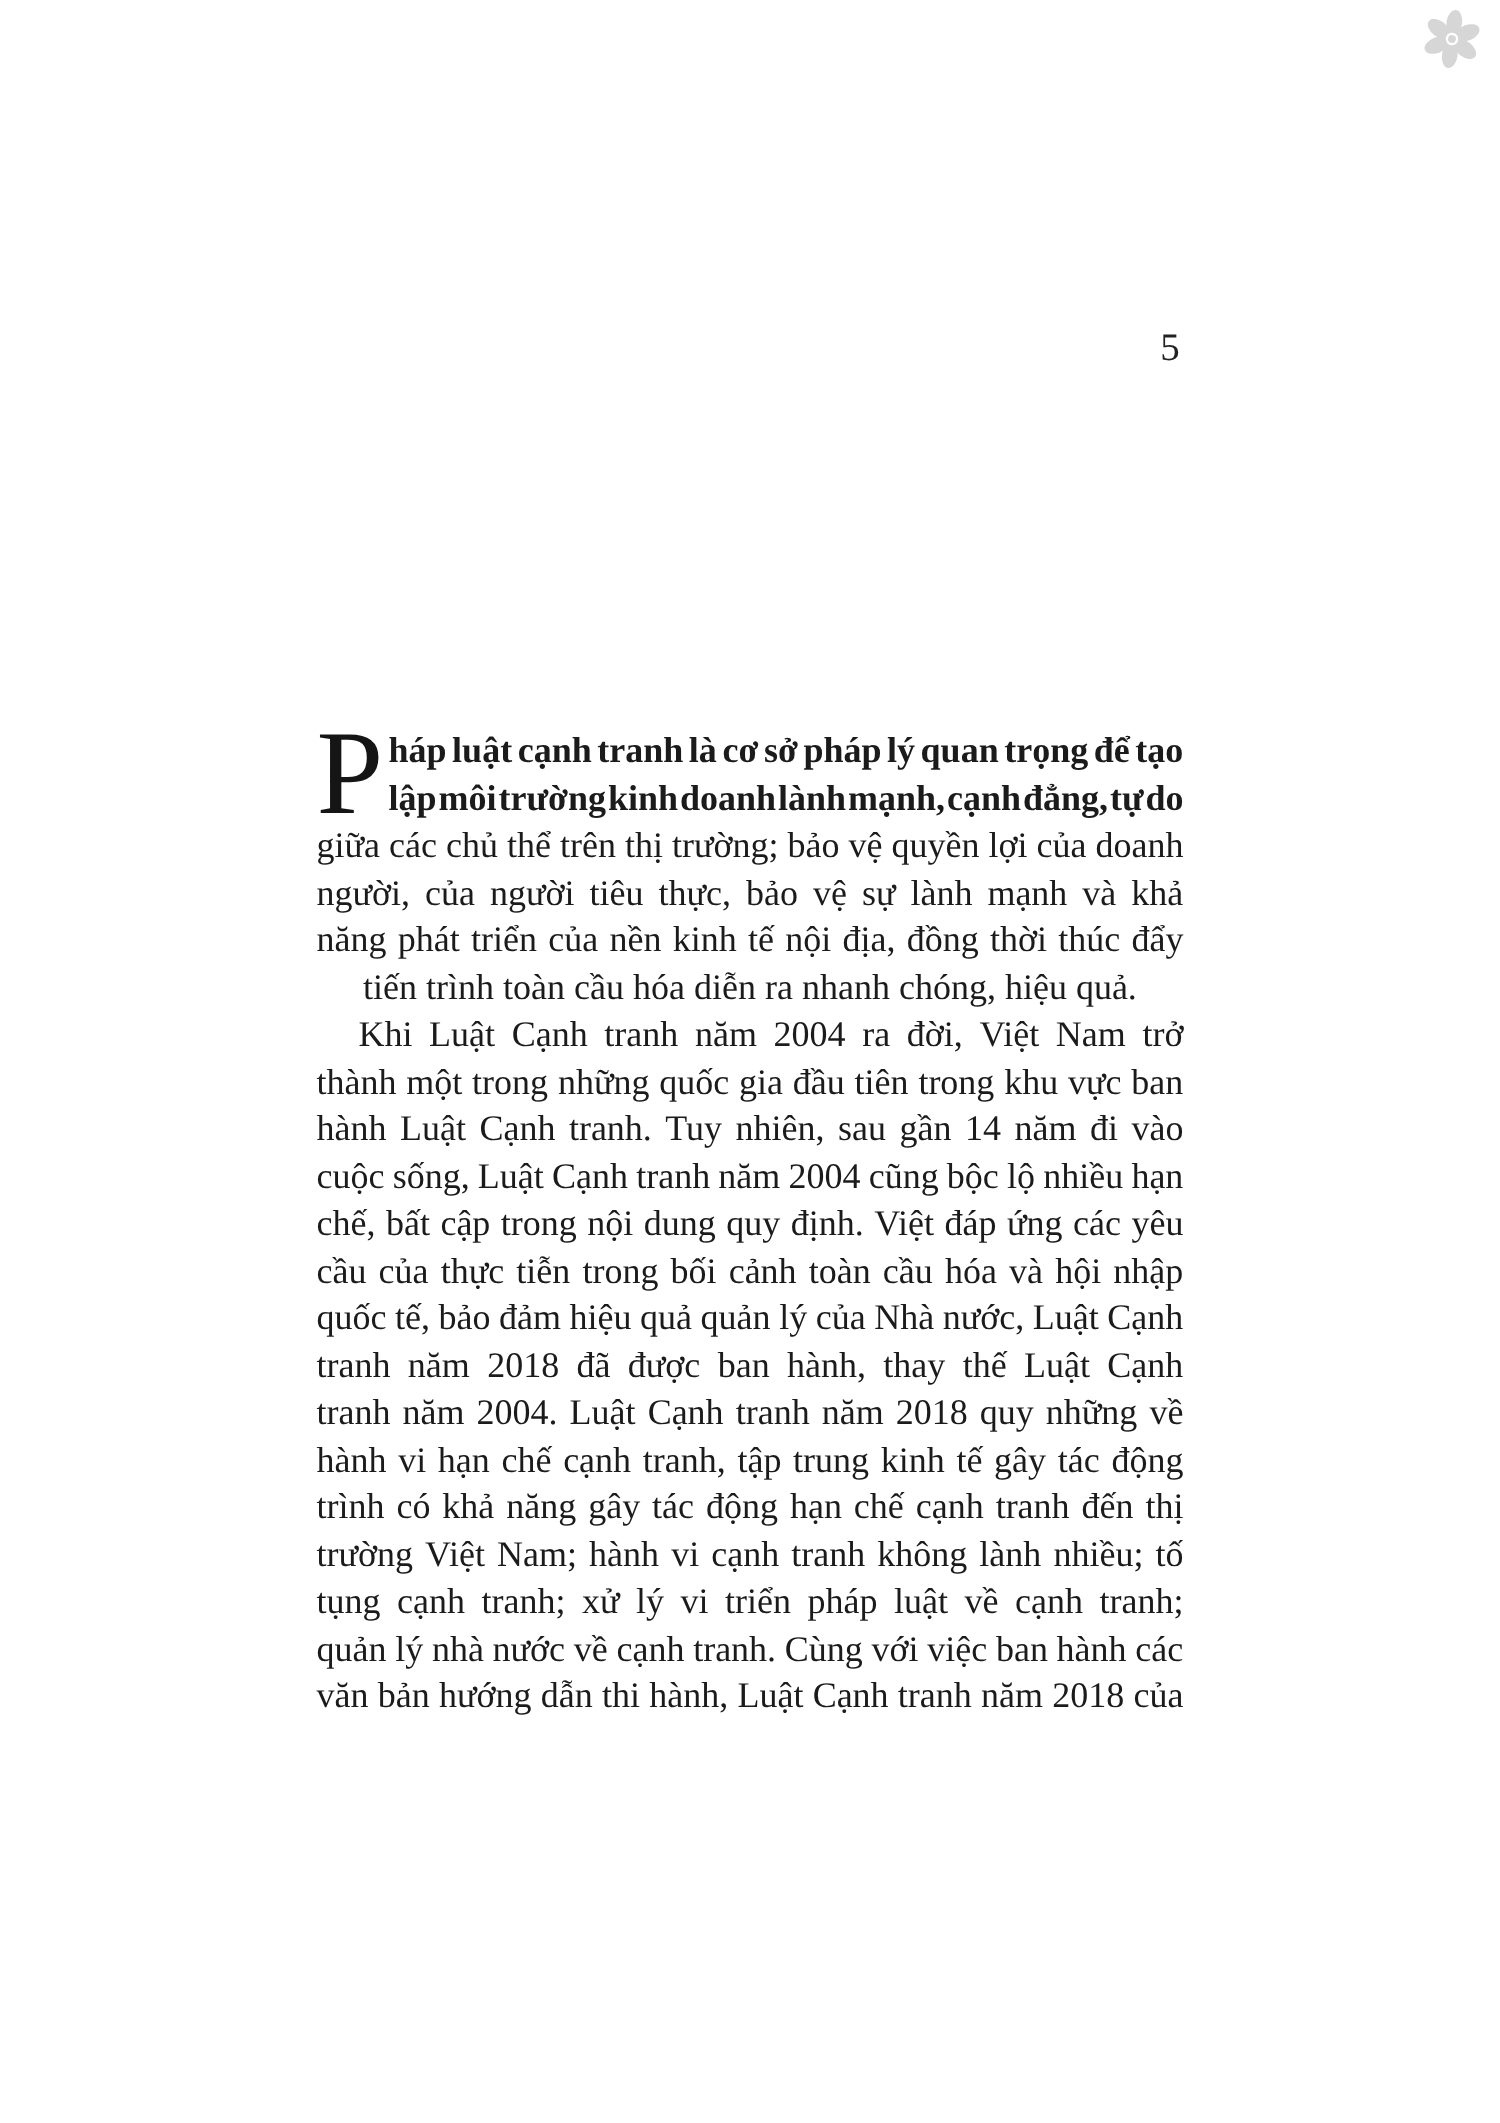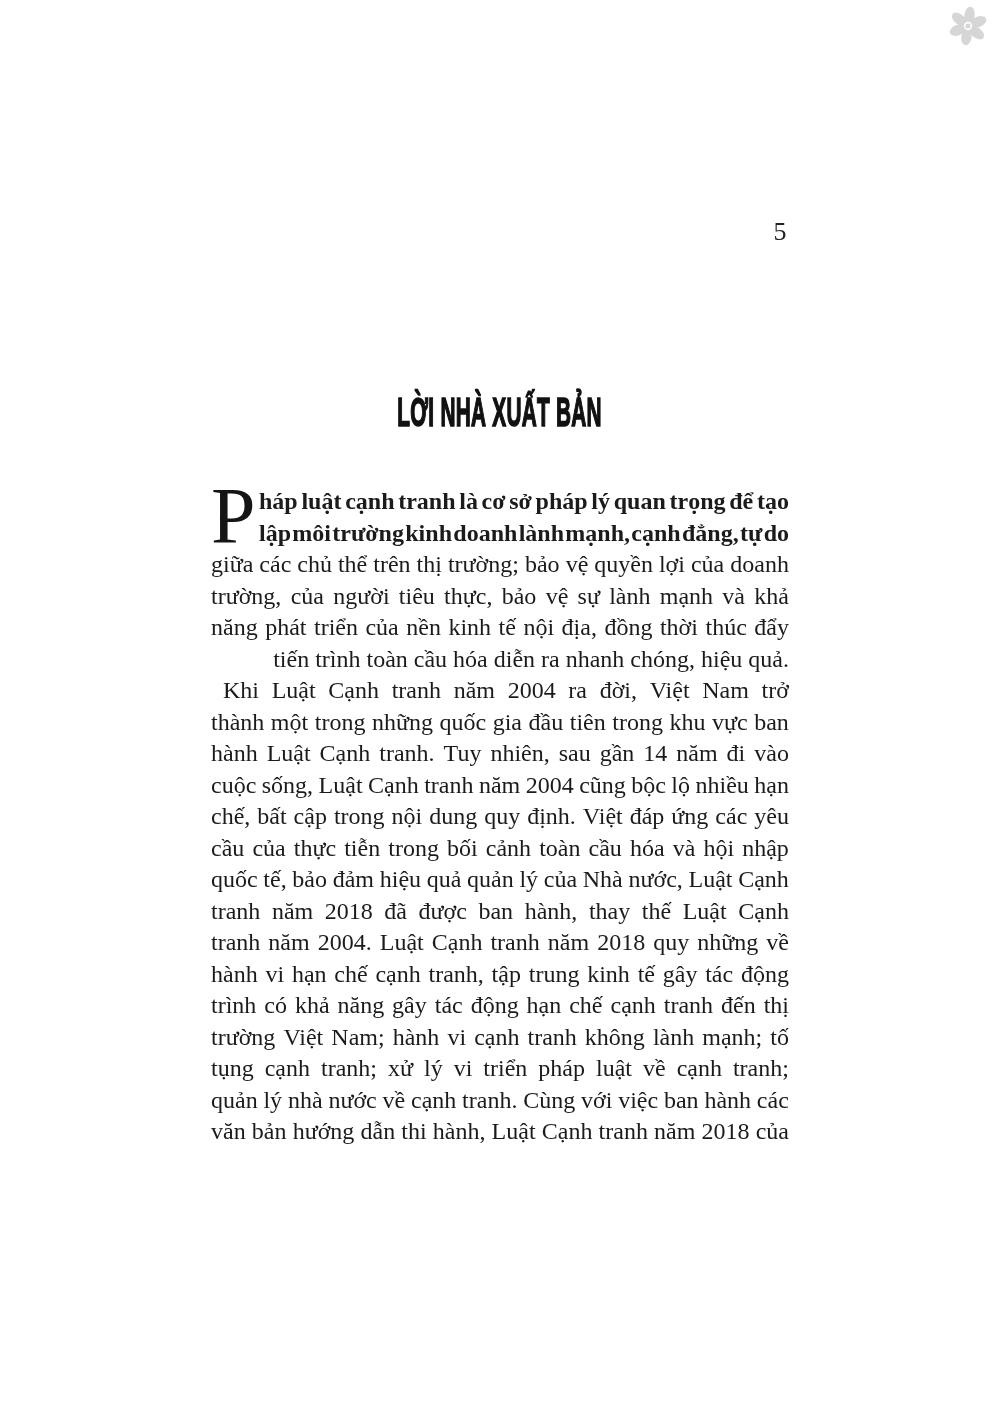--- a/index.html
+++ b/index.html
@@ -72,28 +72,28 @@
     white-space: nowrap;
   }
   .line.just {
     display: flex;
     justify-content: space-between;
   }
   .line.just span {
     display: inline-block;
   }
   .line.plain {
-    text-align: right;
+    text-align: center;
   }
   .line.dc-offset {
     margin-left: 48px;
     font-weight: bold;
   }
   .line.indent {
-    margin-left: 12px;
+    margin-left: 28px;
     align-items: flex-end;
   }
   .dropcap {
     position: absolute;
     left: 0px;
     top: -10px;
     font-size: 80px;
     line-height: 80px;
     font-weight: normal;
     color: #151515;
@@ -114,23 +114,20 @@
         <ellipse class="petal" cx="0" cy="-11" rx="5.2" ry="8.5" fill="#d6d6d6" transform="rotate(240)"></ellipse>
         <ellipse class="petal" cx="0" cy="-11" rx="5.2" ry="8.5" fill="#d6d6d6" transform="rotate(300)"></ellipse>
         <circle cx="0" cy="0" r="4.2" fill="#ffffff"></circle>
         <circle class="petal" cx="0" cy="0" r="2.6" fill="#d6d6d6"></circle>
       </g>
     </g>
   </svg>
 
   <div class="page-number">5</div>
 
-  <div class="title-wrap">
-    <span class="title-text">LỜI NHÀ XUẤT BẢN</span>
-  </div>
 
   <div class="body-text">
       <div class="paragraph">
         <span class="dropcap">P</span>
         <div class="line just dc-offset">
           <span>háp</span>
           <span>luật</span>
           <span>cạnh</span>
           <span>tranh</span>
           <span>là</span>
@@ -165,21 +162,21 @@
           <span>thị</span>
           <span>trường;</span>
           <span>bảo</span>
           <span>vệ</span>
           <span>quyền</span>
           <span>lợi</span>
           <span>của</span>
           <span>doanh</span>
         </div>
         <div class="line just">
-          <span>trường,</span>
+          <span>người,</span>
           <span>của</span>
           <span>người</span>
           <span>tiêu</span>
           <span>thực,</span>
           <span>bảo</span>
           <span>vệ</span>
           <span>sự</span>
           <span>lành</span>
           <span>mạnh</span>
           <span>và</span>
@@ -362,21 +359,21 @@
         <div class="line just">
           <span>trường</span>
           <span>Việt</span>
           <span>Nam;</span>
           <span>hành</span>
           <span>vi</span>
           <span>cạnh</span>
           <span>tranh</span>
           <span>không</span>
           <span>lành</span>
-          <span>mạnh;</span>
+          <span>nhiều;</span>
           <span>tố</span>
         </div>
         <div class="line just">
           <span>tụng</span>
           <span>cạnh</span>
           <span>tranh;</span>
           <span>xử</span>
           <span>lý</span>
           <span>vi</span>
           <span>triển</span>

